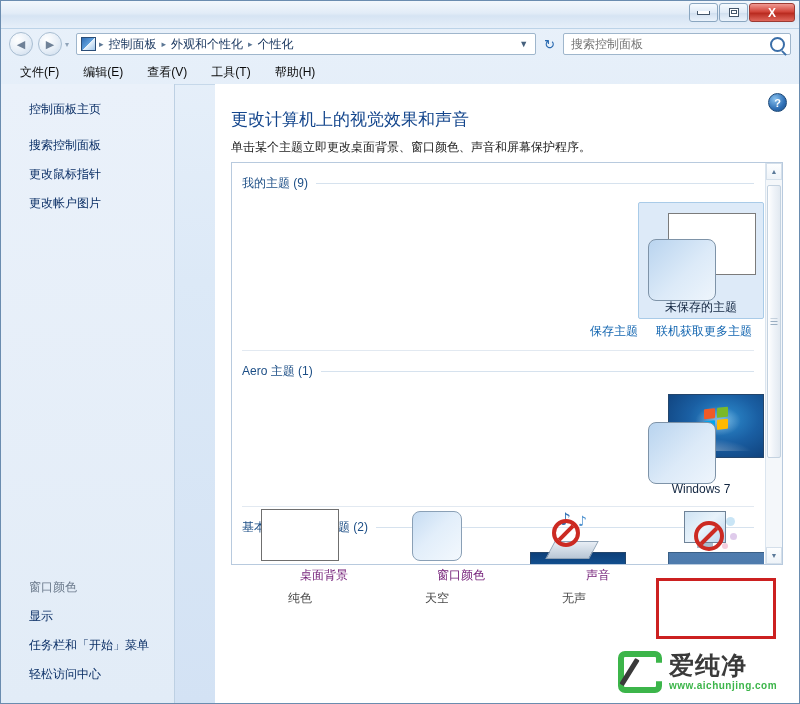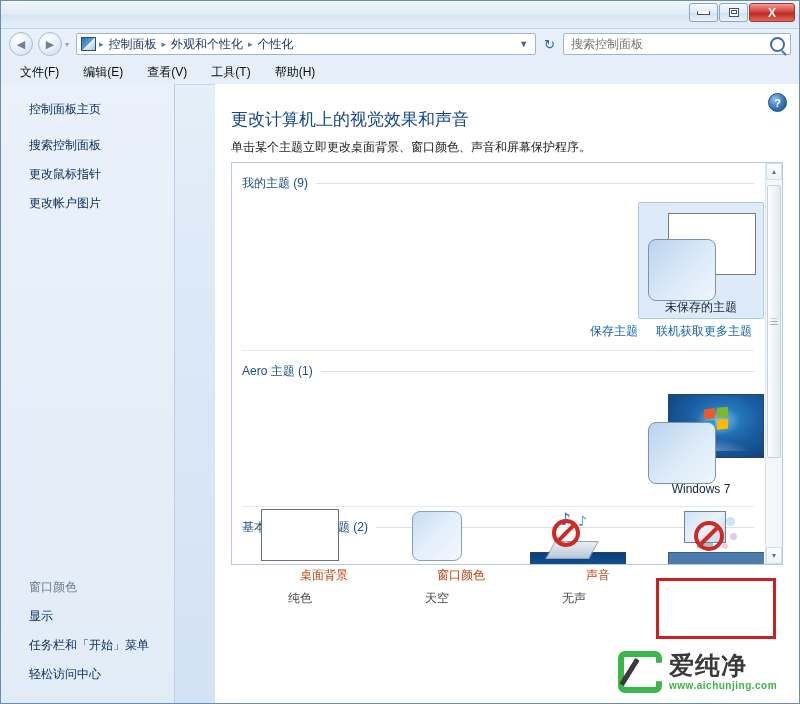--- a/index.html
+++ b/index.html
@@ -164,21 +164,21 @@
     border:1px solid #c4d2e0;border-radius:2px;box-sizing:border-box;
     background:linear-gradient(to right,#ffffff 0%,#f0f4f9 45%,#e2e9f1 100%);}
   .sgrip{position:absolute;left:50%;top:50%;transform:translate(-50%,-50%);
     width:7px;height:7px;
     background:repeating-linear-gradient(to bottom,#9aaec2 0 1px,transparent 1px 3px);}
 
   
   .bottombar{position:absolute;left:0;right:0;bottom:0;height:194px;}
   .bitem{position:absolute;width:130px;display:flex;flex-direction:column;align-items:center;}
   .bicon{height:52px;display:flex;align-items:flex-end;justify-content:center;}
-  .blabel{margin-top:6px;font-size:12px;color:#c2410c;white-space:nowrap;margin-left:48px;}
+  .blabel{margin-top:6px;font-size:12px;color:#701a75;white-space:nowrap;margin-left:48px;}
   .bvalue{margin-top:6px;font-size:12px;color:#4a4a4a;white-space:nowrap;}
   .ic-desktop{width:78px;height:52px;background:#fff;border:1px solid #6f6f6f;box-sizing:border-box;}
   .ic-window{width:50px;height:50px;border:1px solid #8aa0b6;border-radius:8px;box-sizing:border-box;
     background:linear-gradient(135deg,#c6dcf2 0%,#e2eefa 45%,#f3f8fd 100%);}
   .ic-sound{position:relative;width:60px;height:52px;}
   .spkbase{position:absolute;left:6px;bottom:2px;width:44px;height:18px;
     background:linear-gradient(to bottom,#e8eef5,#b9c7d6);
     transform:skewX(-28deg);border:1px solid #8fa2b6;box-sizing:border-box;}
   .note{position:absolute;font-family:"DejaVu Sans",sans-serif;color:#2f6fb5;}
   .note1{left:16px;top:0px;font-size:17px;}

